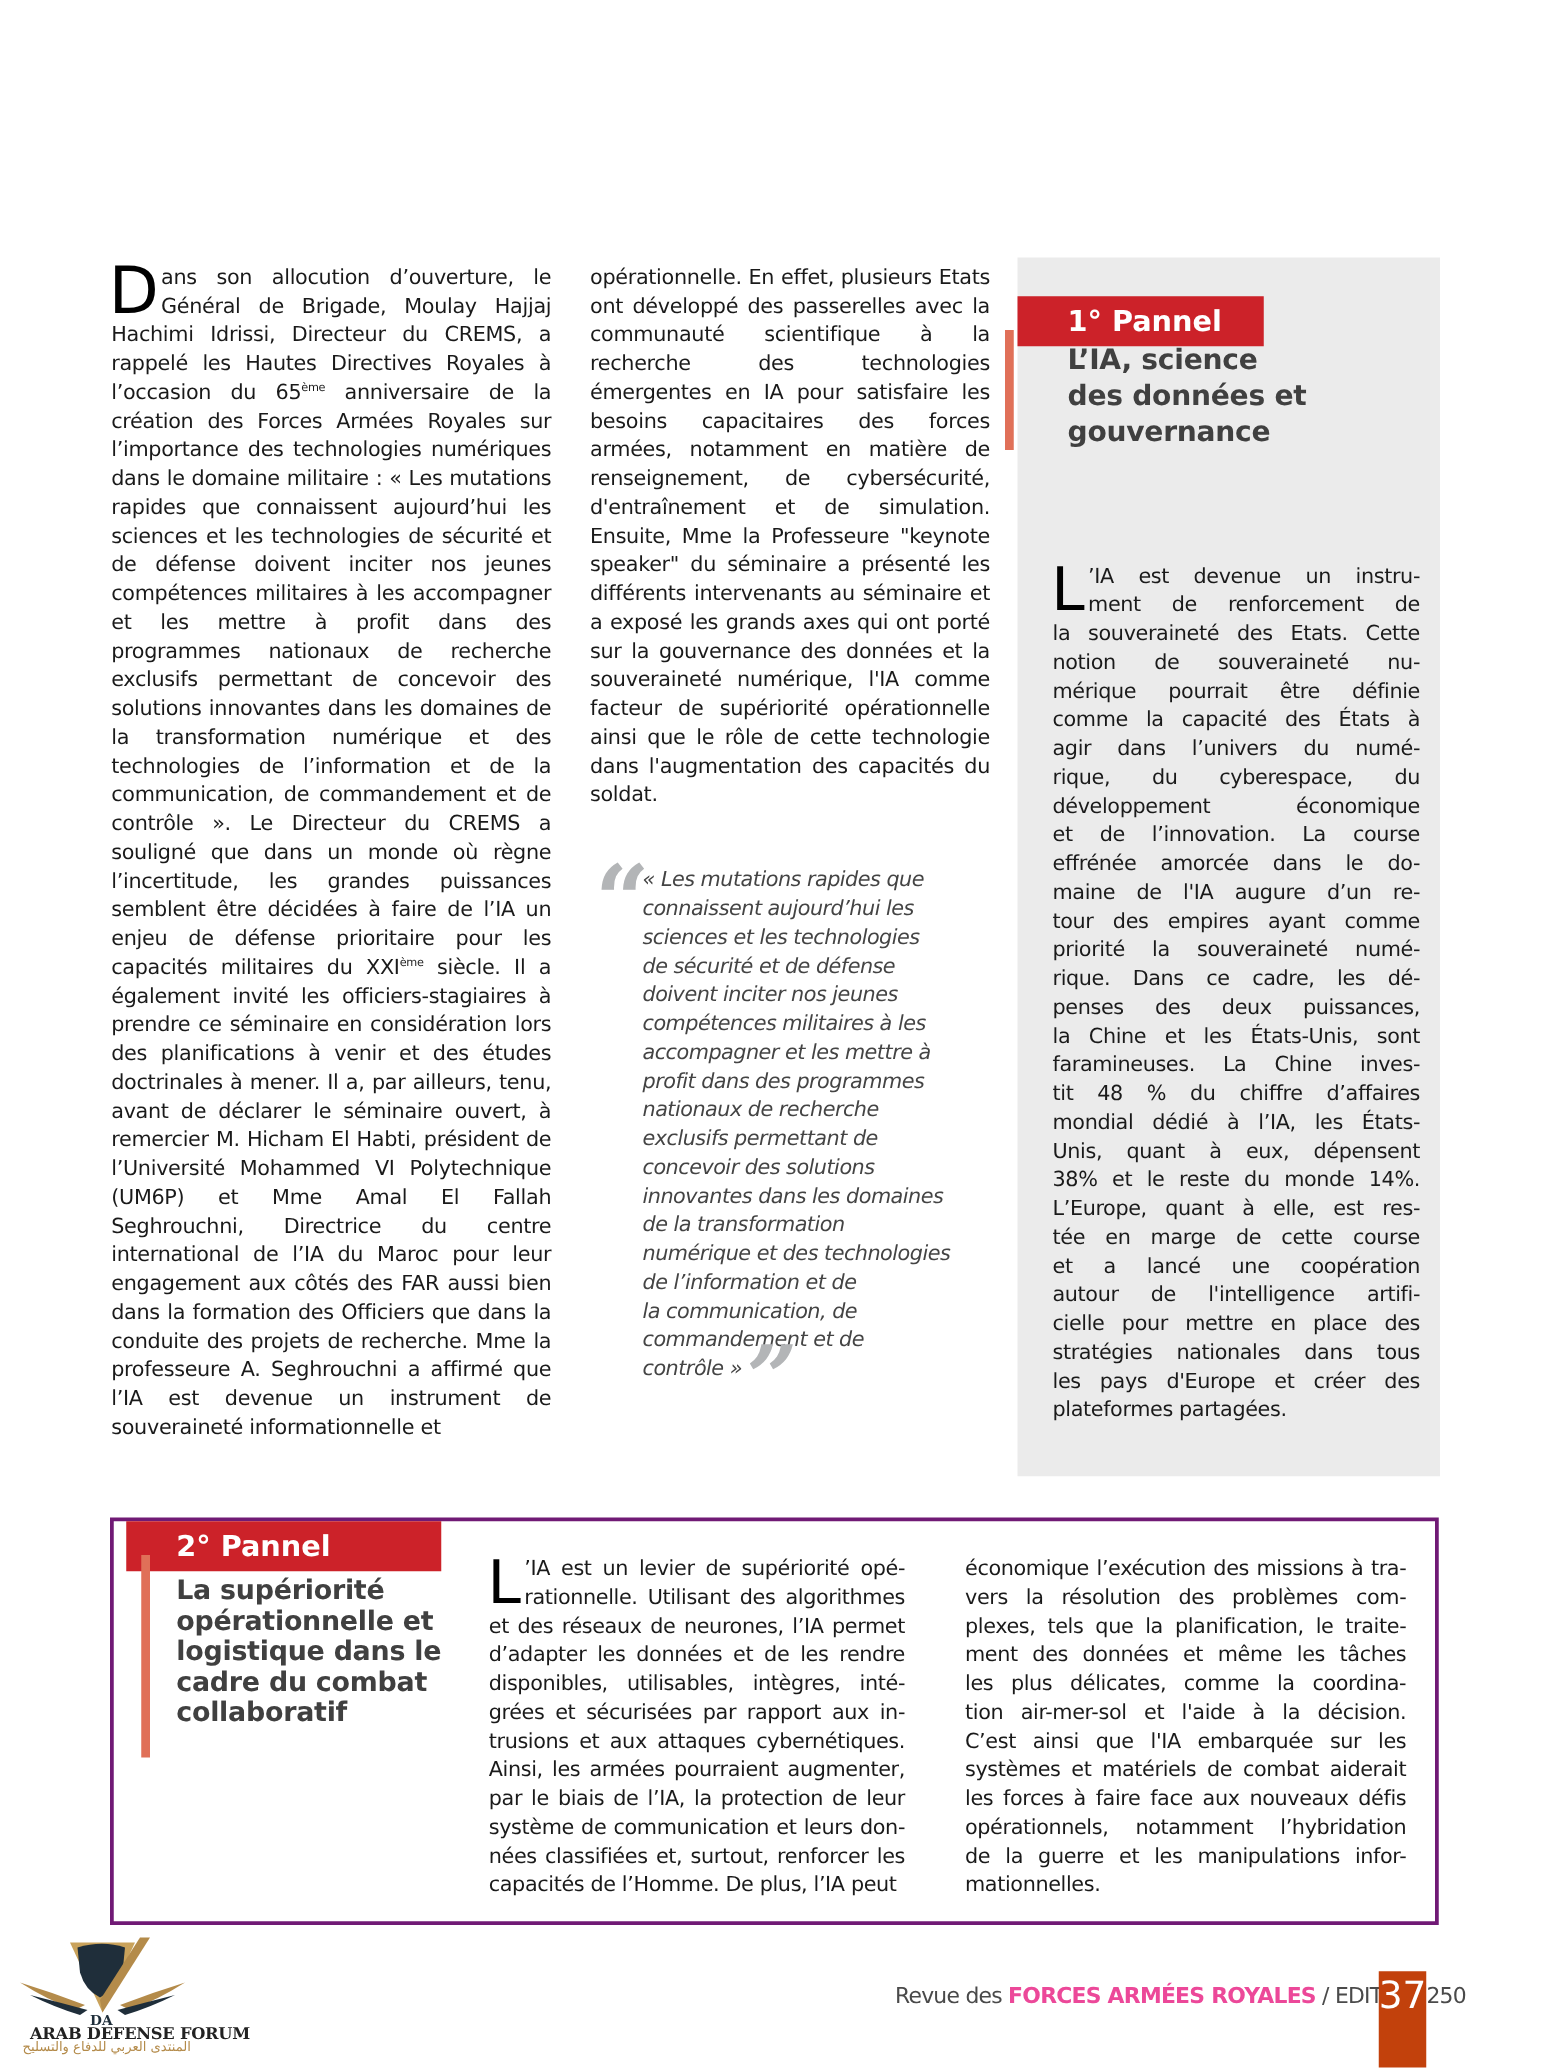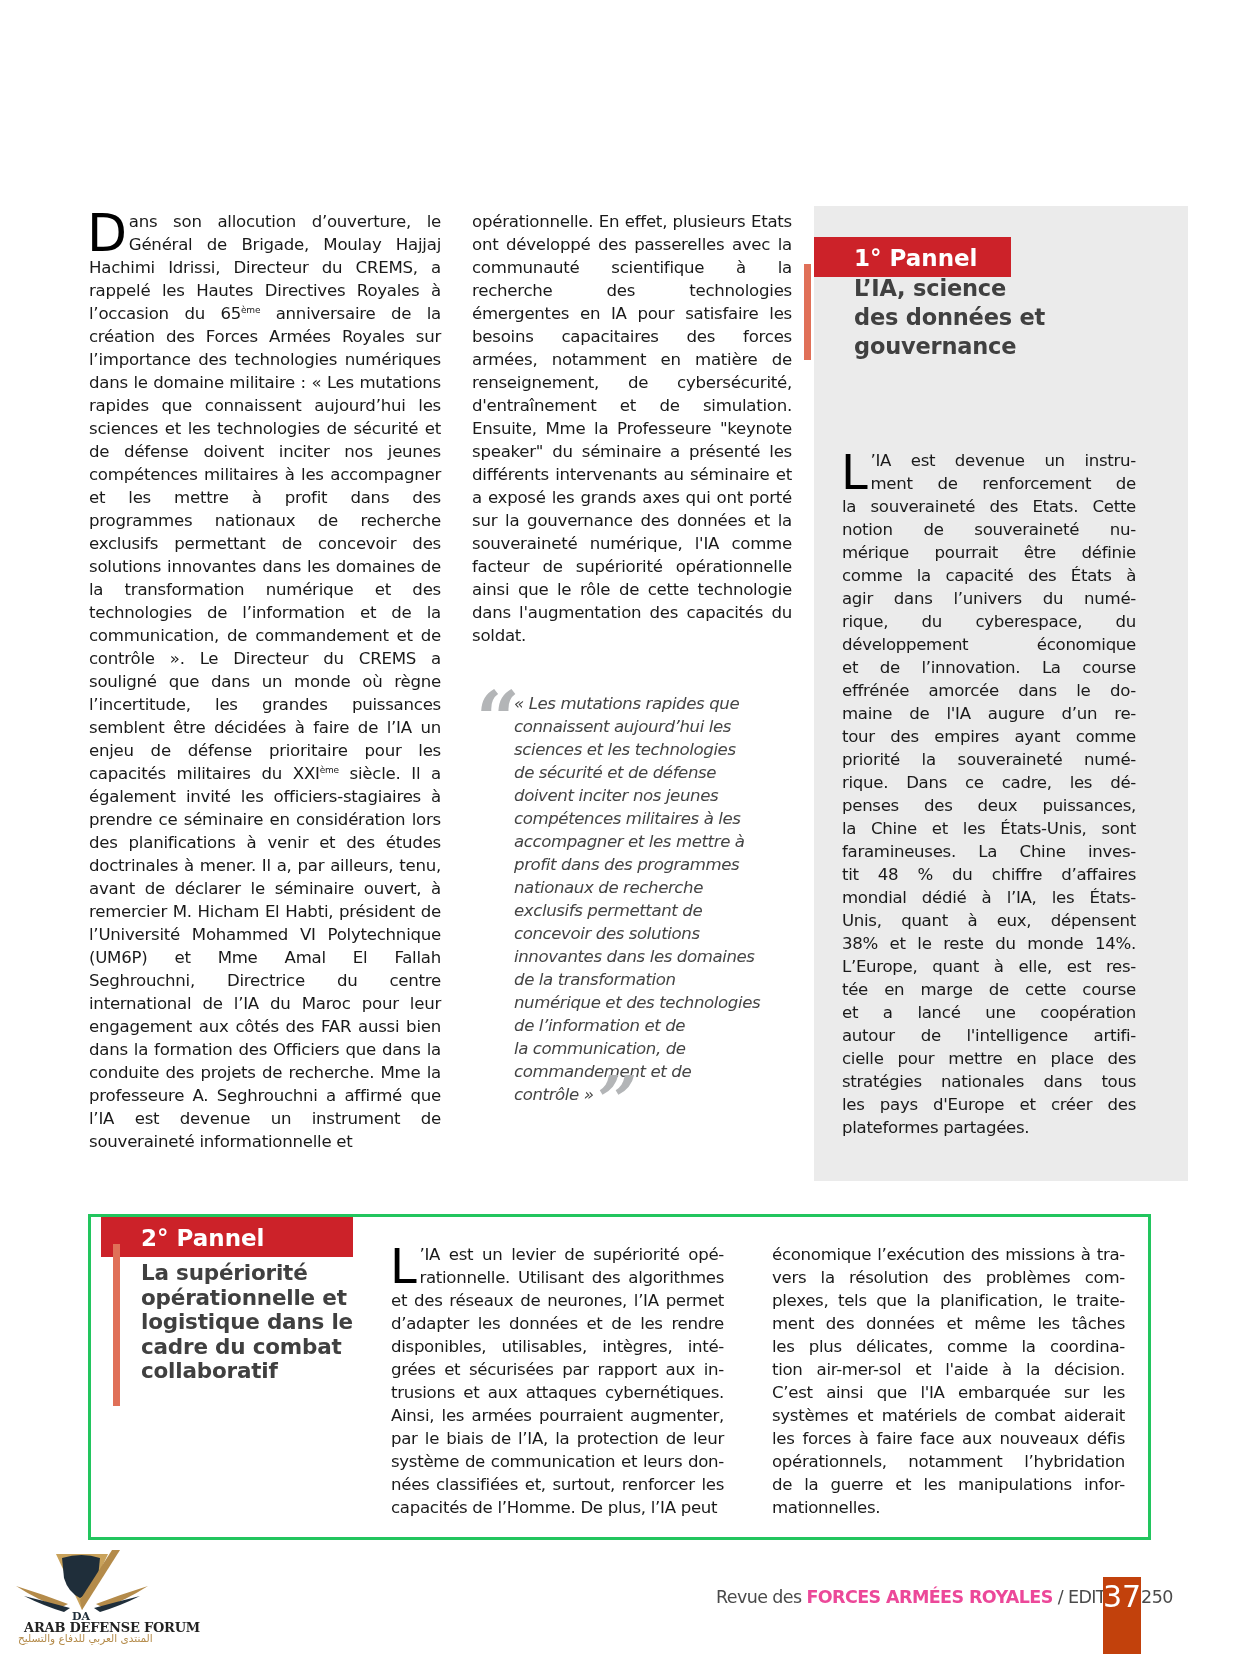--- a/index.html
+++ b/index.html
@@ -36,21 +36,20 @@
   }
   .quote-source {
     margin-left: 30px; margin-top: 22px; font-style: italic; font-size: 11.2px;
     line-height: 14px; color: #222; letter-spacing: -0.3px;
   }
   .quote-source .line { display: block; white-space: nowrap; }
 
   #panel1 {
     position: absolute; left: 814px; top: 206px; width: 338px; height: 975px;
     background: #ebebeb;
-    padding-left: 36px;
   }
   .red-bar {
     position: absolute; background: #cc2229; color: #ffffff; font-weight: bold;
     font-size: 23px; line-height: 42px; padding-left: 40px; box-sizing: border-box;
   }
   .accent-line { position: absolute; width: 7px; background: #e07058; }
   .panel-title {
     position: absolute; color: #404040; font-weight: bold; font-size: 22.5px; line-height: 29px;
     letter-spacing: -0.2px;
   }
@@ -60,21 +59,21 @@
     text-align: justify; letter-spacing: -0.3px;
   }
   #panel1-body .line, #p2c2 .line, #p2c3 .line { display: block; text-align: justify; text-align-last: justify; white-space: nowrap; }
   #panel1-body .line.last, #p2c2 .line.last, #p2c3 .line.last { text-align-last: left; }
   .dc-small {
     float: left; font-size: 48px; line-height: 40px; margin: 3px 3px 0 -1px; color: #000;
   }
 
   #panel2 {
     position: absolute; left: 88px; top: 1214px; width: 1063px; height: 326px;
-    border: 3px solid #22c55e; box-sizing: border-box; background: #fff;
+    border: 3px solid #701a75; box-sizing: border-box; background: #fff;
   }
   #p2c2 { position: absolute; left: 300px; top: 26px; width: 333px; font-size: 16.6px; line-height: 23px; letter-spacing: -0.3px; }
   #p2c3 { position: absolute; left: 681px; top: 26px; width: 353px; font-size: 16.6px; line-height: 23px; letter-spacing: -0.3px; }
 
   #footer-text {
     position: absolute; left: 716px; top: 1587px; font-size: 17.5px; color: #4a4a4a;
     letter-spacing: -0.6px; white-space: nowrap;
   }
   #footer-text .brand { color: #ec4899; font-weight: bold; }
   #page-num {

